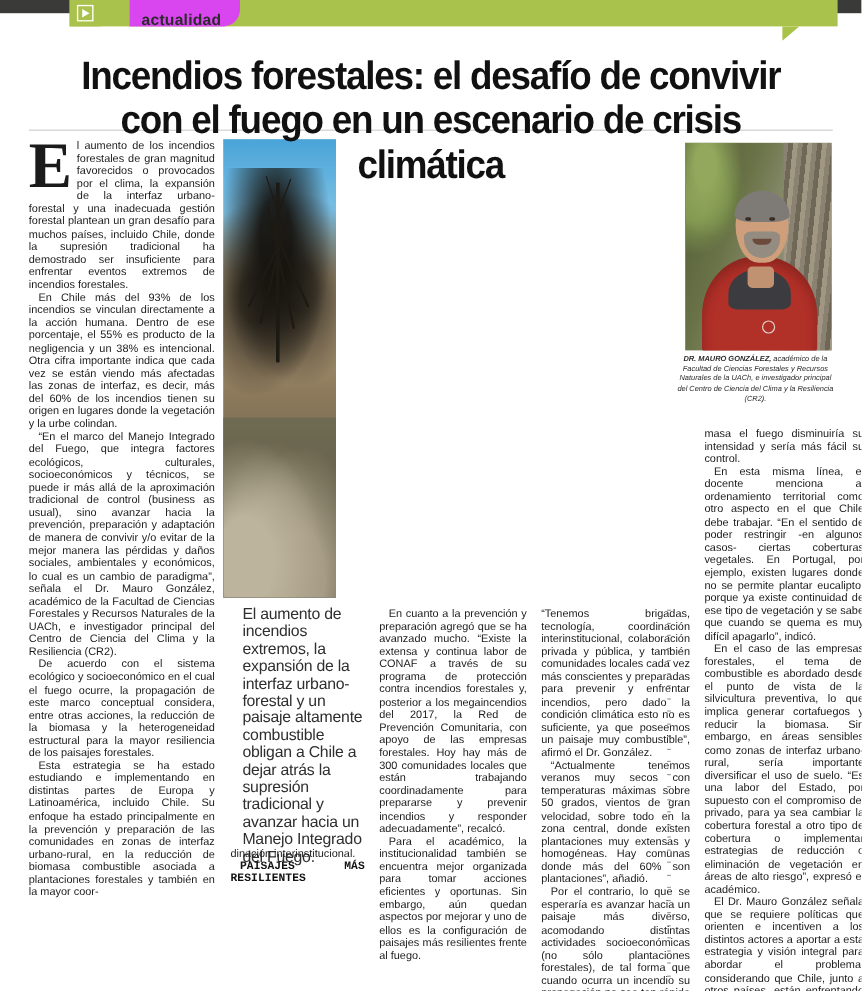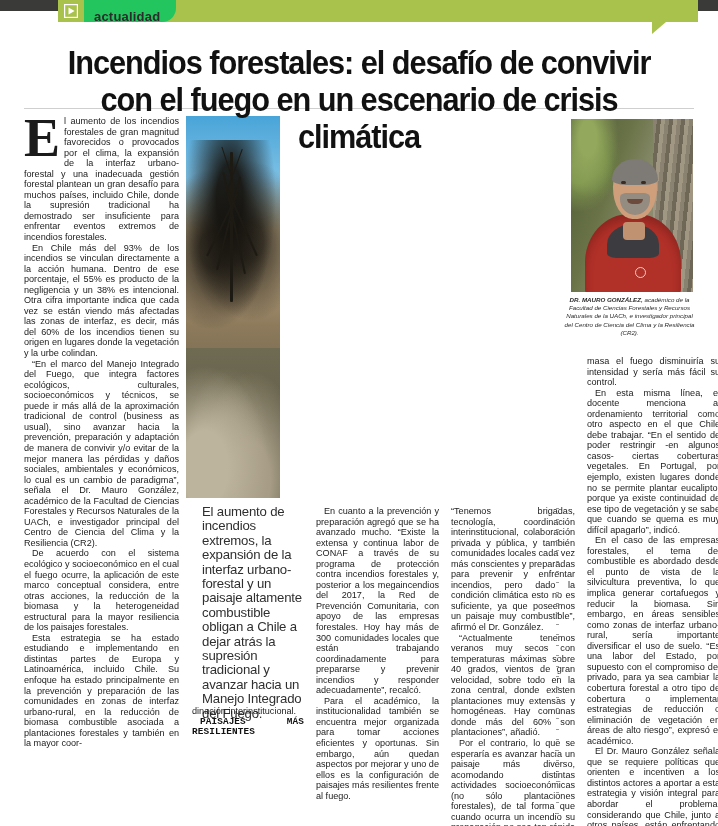--- a/index.html
+++ b/index.html
@@ -27,24 +27,25 @@
     display:flex;align-items:center;
     z-index:4;
   }
   .play-badge{
     width:26px;height:22px;background:#a9c24b;
     display:flex;align-items:center;justify-content:center;
     margin-right:0px;
   }
   .play-badge svg{display:block}
   .section-pill{
-    background:#22c55e;height:22px;
+    background:#d946ef;height:22px;
     padding:0 16px 0 10px;
     display:flex;align-items:flex-end;
     border-radius:0 0 14px 0;
+    margin-left:24px;
   }
   .section-pill span{
     font-family:"Liberation Sans", sans-serif;
     font-weight:bold;font-size:13px;color:#2b2b2b;
     letter-spacing:.2px;line-height:13px;
     position:relative;top:1px;
   }
   .green-band{
     position:absolute;left:58px;top:0;width:640px;height:22px;
     background:#a9c24b;z-index:2;
@@ -315,37 +316,37 @@
       <i></i>
       <i></i>
   </div>
 
   <div class="cols">
 
     <div class="col c1" style="height:706px;">
       <p class="first"><span class="dropcap">E</span><span>l aumento de los incendios forestales de gran magnitud favorecidos o provocados por el clima, la expansión de la interfaz urbano-forestal y una inadecuada gestión forestal plantean un gran desafío para muchos países, incluido Chile, donde la supresión tradicional ha demostrado ser insuficiente para enfrentar eventos extremos de incendios forestales.</span></p>
       <p>En Chile más del 93% de los incendios se vinculan directamente a la acción humana. Dentro de ese porcentaje, el 55% es producto de la negligencia y un 38% es intencional. Otra cifra importante indica que cada vez se están viendo más afectadas las zonas de interfaz, es decir, más del 60% de los incendios tienen su origen en lugares donde la vegetación y la urbe colindan.</p>
       <p>“En el marco del Manejo Integrado del Fuego, que integra factores ecológicos, culturales, socioeconómicos y técnicos, se puede ir más allá de la aproximación tradicional de control (business as usual), sino avanzar hacia la prevención, preparación y adaptación de manera de convivir y/o evitar de la mejor manera las pérdidas y daños sociales, ambientales y económicos, lo cual es un cambio de paradigma”, señala el Dr. Mauro González, académico de la Facultad de Ciencias Forestales y Recursos Naturales de la UACh, e investigador principal del Centro de Ciencia del Clima y la Resiliencia (CR2).</p>
-      <p>De acuerdo con el sistema ecológico y socioeconómico en el cual el fuego ocurre, la aplicación de este marco conceptual considera, entre otras acciones, la reducción de la biomasa y la heterogeneidad estructural para la mayor resiliencia de los paisajes forestales.</p>
+      <p>De acuerdo con el sistema ecológico y socioeconómico en el cual el fuego ocurre, la propagación de este marco conceptual considera, entre otras acciones, la reducción de la biomasa y la heterogeneidad estructural para la mayor resiliencia de los paisajes forestales.</p>
       <p>Esta estrategia se ha estado estudiando e implementando en distintas partes de Europa y Latinoamérica, incluido Chile. Su enfoque ha estado principalmente en la prevención y preparación de las comunidades en zonas de interfaz urbano-rural, en la reducción de biomasa combustible asociada a plantaciones forestales y también en la mayor coor-</p>
     </div>
 
     <div class="col c2" style="top:590px;">
       <p class="first">dinación interinstitucional.</p>
       <p class="subhead">PAISAJES MÁS RESILIENTES</p>
     </div>
 
     <div class="col c3" style="top:390px;">
       <p>En cuanto a la prevención y preparación agregó que se ha avanzado mucho. “Existe la extensa y continua labor de CONAF a través de su programa de protección contra incendios forestales y, posterior a los megaincendios del 2017, la Red de Prevención Comunitaria, con apoyo de las empresas forestales. Hoy hay más de 300 comunidades locales que están trabajando coordinadamente para prepararse y prevenir incendios y responder adecuadamente”, recalcó.</p>
       <p>Para el académico, la institucionalidad también se encuentra mejor organizada para tomar acciones eficientes y oportunas. Sin embargo, aún quedan aspectos por mejorar y uno de ellos es la configuración de paisajes más resilientes frente al fuego.</p>
     </div>
 
     <div class="col c4" style="top:390px;">
       <p class="first">“Tenemos brigadas, tecnología, coordinación interinstitucional, colaboración privada y pública, y también comunidades locales cada vez más conscientes y preparadas para prevenir y enfrentar incendios, pero dado la condición climática esto no es suficiente, ya que poseemos un paisaje muy combustible”, afirmó el Dr. González.</p>
-      <p>“Actualmente tenemos veranos muy secos con temperaturas máximas sobre 40 grados, vientos de gran velocidad, sobre todo en la zona central, donde existen plantaciones muy extensas y homogéneas. Hay comunas donde más del 60% son plantaciones”, añadió.</p>
+      <p>“Actualmente tenemos veranos muy secos con temperaturas máximas sobre 50 grados, vientos de gran velocidad, sobre todo en la zona central, donde existen plantaciones muy extensas y homogéneas. Hay comunas donde más del 60% son plantaciones”, añadió.</p>
       <p>Por el contrario, lo que se esperaría es avanzar hacia un paisaje más diverso, acomodando distintas actividades socioeconómicas (no sólo plantaciones forestales), de tal forma que cuando ocurra un incendio su propagación no sea tan rápida ya que por el cambio de tipo vegetación y bio-</p>
     </div>
 
     <div class="col c5" style="top:240px;">
       <p class="first">masa el fuego disminuiría su intensidad y sería más fácil su control.</p>
       <p>En esta misma línea, el docente menciona al ordenamiento territorial como otro aspecto en el que Chile debe trabajar. “En el sentido de poder restringir -en algunos casos- ciertas coberturas vegetales. En Portugal, por ejemplo, existen lugares donde no se permite plantar eucalipto, porque ya existe continuidad de ese tipo de vegetación y se sabe que cuando se quema es muy difícil apagarlo”, indicó.</p>
       <p>En el caso de las empresas forestales, el tema del combustible es abordado desde el punto de vista de la silvicultura preventiva, lo que implica generar cortafuegos y reducir la biomasa. Sin embargo, en áreas sensibles como zonas de interfaz urbano-rural, sería importante diversificar el uso de suelo. “Es una labor del Estado, por supuesto con el compromiso del privado, para ya sea cambiar la cobertura forestal a otro tipo de cobertura o implementar estrategias de reducción o eliminación de vegetación en áreas de alto riesgo”, expresó el académico.</p>
       <p>El Dr. Mauro González señala que se requiere políticas que orienten e incentiven a los distintos actores a aportar a esta estrategia y visión integral para abordar el problema, considerando que Chile, junto a otros países, están enfrentando incendios sin precedentes.</p>
     </div>
 

